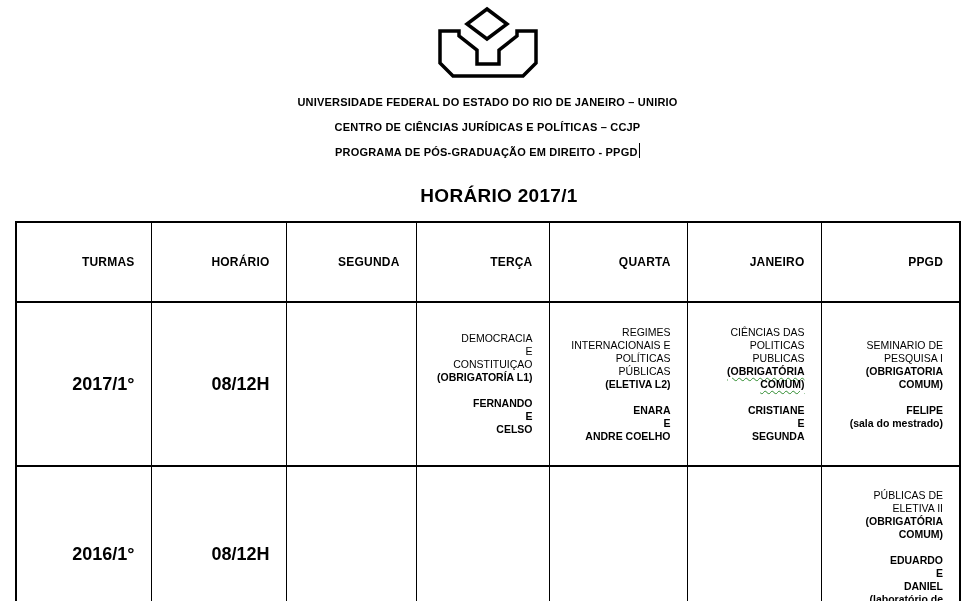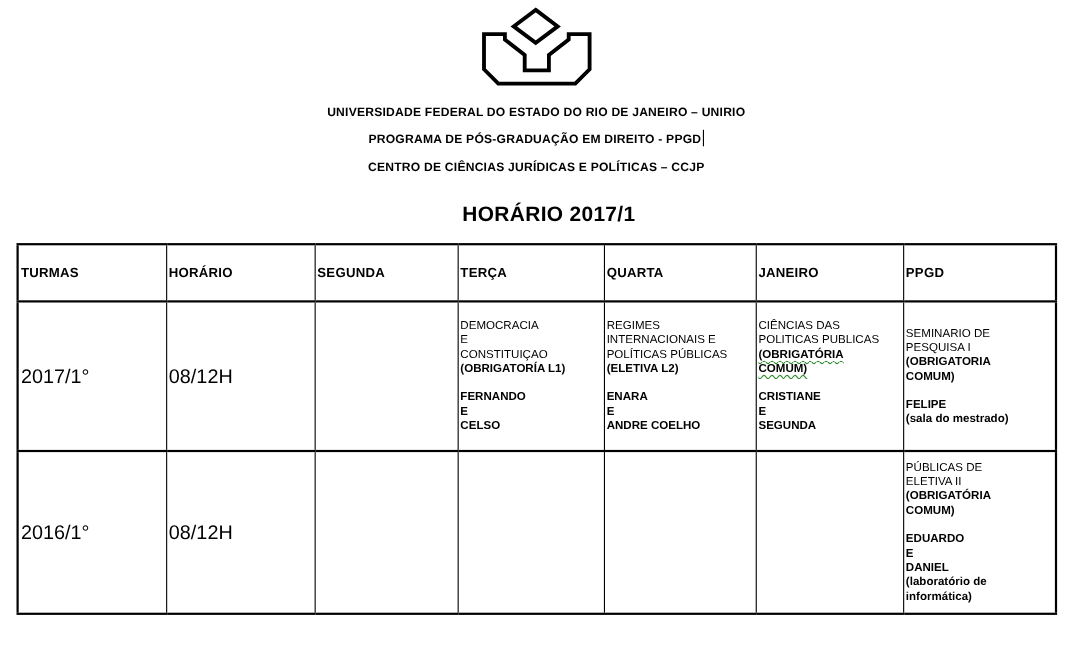--- a/index.html
+++ b/index.html
@@ -27,28 +27,28 @@
   }
 
   table.schedule {
     border-collapse:collapse; table-layout:fixed;
     margin:12px 0 0 15px; width:944px;
     border:2px solid #000;
   }
   th, td {
     border-left:1px solid #000; border-right:1px solid #000;
     border-top:2px solid #000; border-bottom:2px solid #000;
-    text-align:left; vertical-align:middle; padding:2px;
+    text-align:right; vertical-align:middle; padding:16px;
     overflow:hidden;
   }
   th { height:46px; font-size:12px; font-weight:bold; letter-spacing:0.2px; }
   tr.r1 > td { height:130px; }
   tr.r2 > td { height:142px; }
 
-  td.turma, td.horario { font-size:18px; font-weight:normal; }
+  td.turma, td.horario { font-size:18px; font-weight:bold; }
 
   .daycell { font-size:10.5px; line-height:13px; }
   .course  { font-weight:normal; }
   .tag, .people { font-weight:bold; }
   .gap { height:13px; }
 
   .wavy div {
     text-decoration:underline;
     text-decoration-style:wavy;
     text-decoration-color:#2e8b2e;
@@ -61,22 +61,22 @@
 
 <div class="page">
 
   <svg class="logo" width="102" height="74" viewBox="0 0 102 74" aria-hidden="true">
     <polygon points="50,3 70,18 50,33 30,18" fill="#ffffff" stroke="#000000" stroke-width="3.5"></polygon>
     <path d="M3,25 L3,57 L16,70 L86,70 L99,57 L99,25 L80,25 L80,30 L62,44 L62,58 L40,58 L40,44 L22,30 L22,25 Z" fill="#ffffff" stroke="#000000" stroke-width="3.5" stroke-linejoin="miter"></path>
   </svg>
 
   <div class="org-header">
     <div>UNIVERSIDADE FEDERAL DO ESTADO DO RIO DE JANEIRO – UNIRIO</div>
+    <div>CENTRO DE CIÊNCIAS JURÍDICAS E POLÍTICAS – CCJP</div>
     <div><span>PROGRAMA DE PÓS-GRADUAÇÃO EM DIREITO - PPGD</span><span class="cursor"></span></div>
-    <div>CENTRO DE CIÊNCIAS JURÍDICAS E POLÍTICAS – CCJP</div>
   </div>
 
   <div class="doc-title">HORÁRIO 2017/1</div>
 
   <table class="schedule">
     <colgroup>
       <col style="width:135px">
         <col style="width:135px">
         <col style="width:130px">
       <col style="width:133px">

